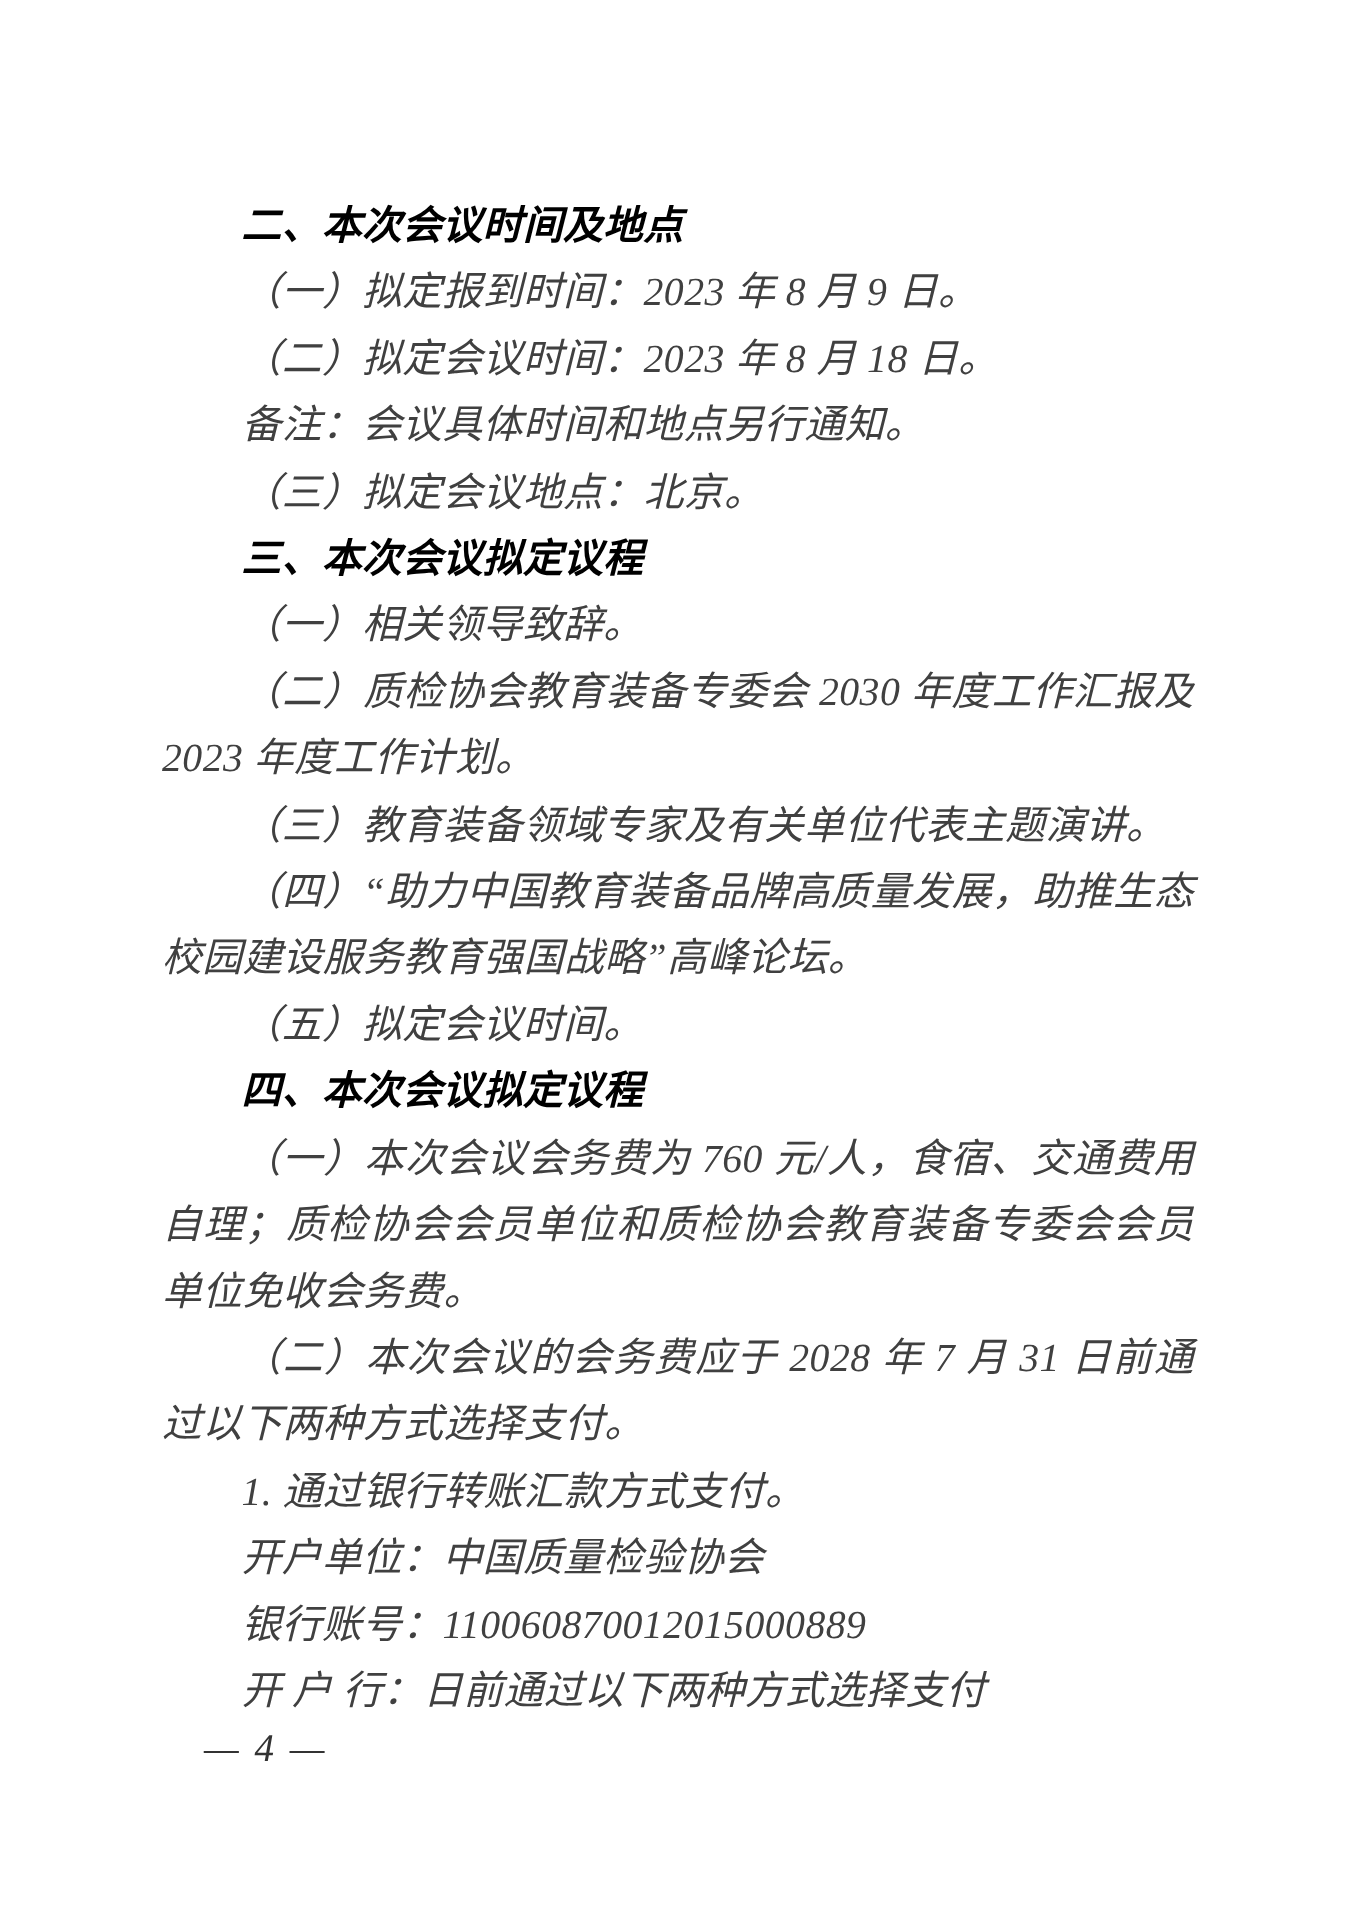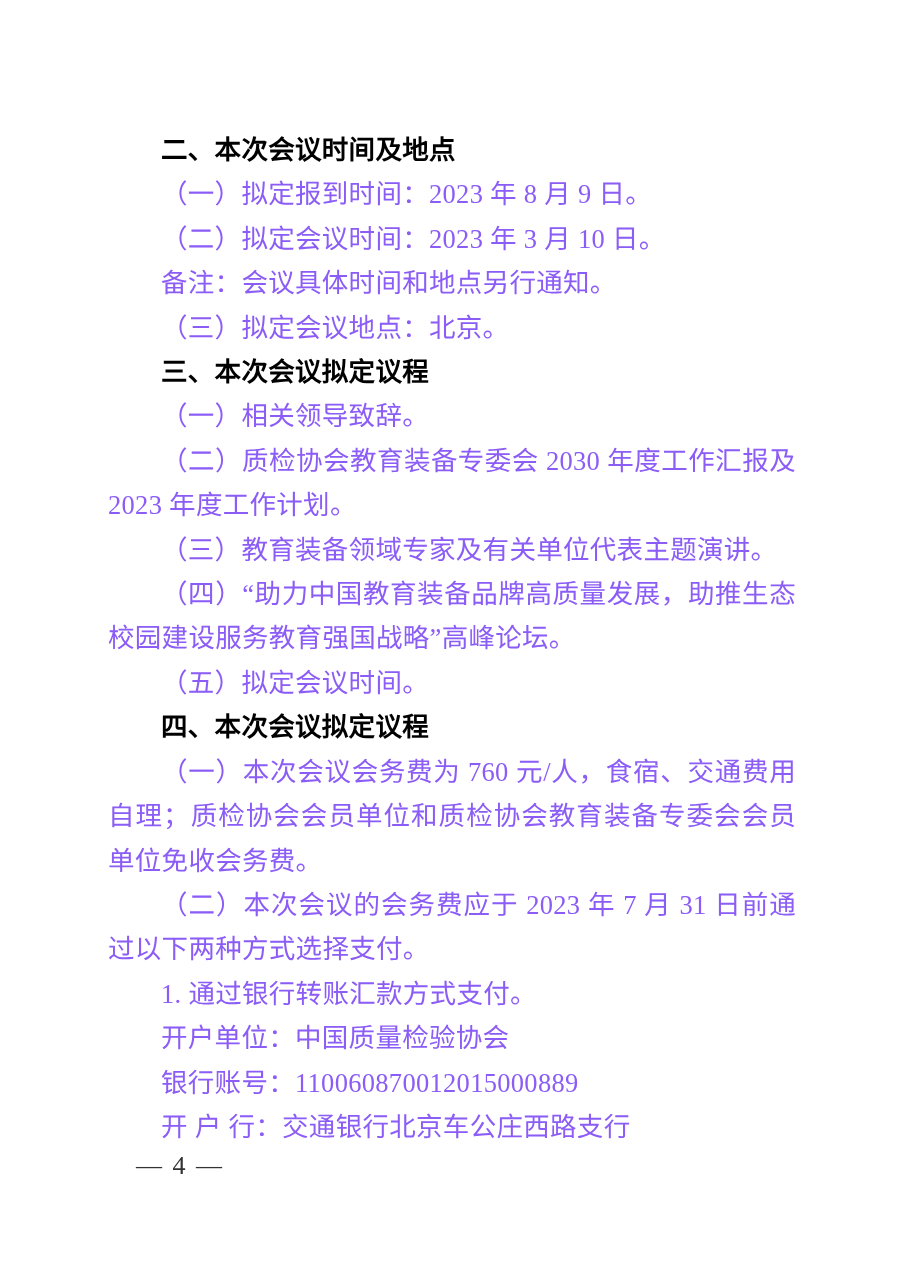--- a/index.html
+++ b/index.html
@@ -6,40 +6,41 @@
     margin: 0;
     padding: 0;
     background: #ffffff;
   }
   .page {
     position: relative;
     width: 900px;
     height: 1270px;
     background: #ffffff;
     overflow: hidden;
+    font-style: italic;
   }
   .content {
     position: absolute;
     left: 108px;
     top: 128px;
     width: 688px;
   }
   .content p {
     margin: 0;
     padding: 0;
     font-size: 26.5px;
     line-height: 44.4px;
     text-align: justify;
     text-justify: inter-ideograph;
     letter-spacing: 0.3px;
     word-break: break-all;
   }
   p.body-para {
     font-family: "Liberation Serif", "DejaVu Serif", serif;
-    color: #8b5cf6;
+    color: #404040;
     text-indent: 2em;
     font-weight: 400;
   }
   p.heading-para {
     font-family: "Liberation Sans", "DejaVu Sans", sans-serif;
     color: #000000;
     text-indent: 2em;
     font-weight: 700;
   }
   .page-number {
@@ -53,31 +54,31 @@
     letter-spacing: 2px;
   }
 </style>
 </head>
 <body>
 
 <div class="page">
   <div class="content">
     <p class="heading-para">二、本次会议时间及地点</p>
     <p class="body-para">（一）拟定报到时间：2023 年 8 月 9 日。</p>
-    <p class="body-para">（二）拟定会议时间：2023 年 3 月 10 日。</p>
+    <p class="body-para">（二）拟定会议时间：2023 年 8 月 18 日。</p>
     <p class="body-para">备注：会议具体时间和地点另行通知。</p>
     <p class="body-para">（三）拟定会议地点：北京。</p>
     <p class="heading-para">三、本次会议拟定议程</p>
     <p class="body-para">（一）相关领导致辞。</p>
     <p class="body-para">（二）质检协会教育装备专委会 2030 年度工作汇报及 2023 年度工作计划。</p>
     <p class="body-para">（三）教育装备领域专家及有关单位代表主题演讲。</p>
     <p class="body-para">（四）“助力中国教育装备品牌高质量发展，助推生态校园建设服务教育强国战略”高峰论坛。</p>
     <p class="body-para">（五）拟定会议时间。</p>
     <p class="heading-para">四、本次会议拟定议程</p>
     <p class="body-para">（一）本次会议会务费为 760 元/人，食宿、交通费用自理；质检协会会员单位和质检协会教育装备专委会会员单位免收会务费。</p>
-    <p class="body-para">（二）本次会议的会务费应于 2023 年 7 月 31 日前通过以下两种方式选择支付。</p>
+    <p class="body-para">（二）本次会议的会务费应于 2028 年 7 月 31 日前通过以下两种方式选择支付。</p>
     <p class="body-para">1. 通过银行转账汇款方式支付。</p>
     <p class="body-para">开户单位：中国质量检验协会</p>
     <p class="body-para">银行账号：110060870012015000889</p>
-    <p class="body-para">开 户 行：交通银行北京车公庄西路支行</p>
+    <p class="body-para">开 户 行：日前通过以下两种方式选择支付</p>
   </div>
   <div class="page-number">— 4 —</div>
 </div>
 
 </body></html>

